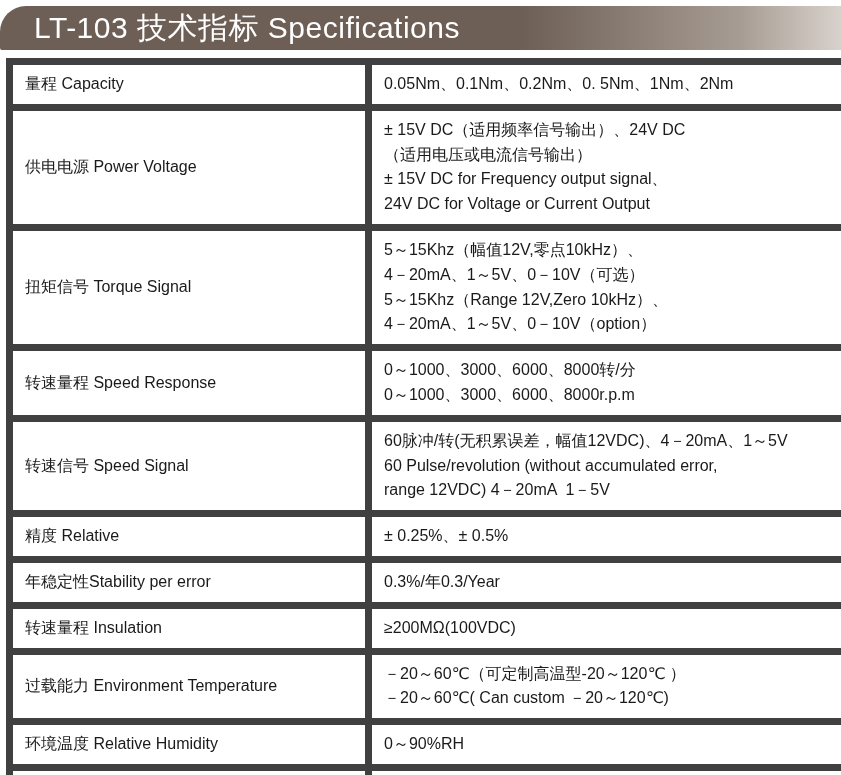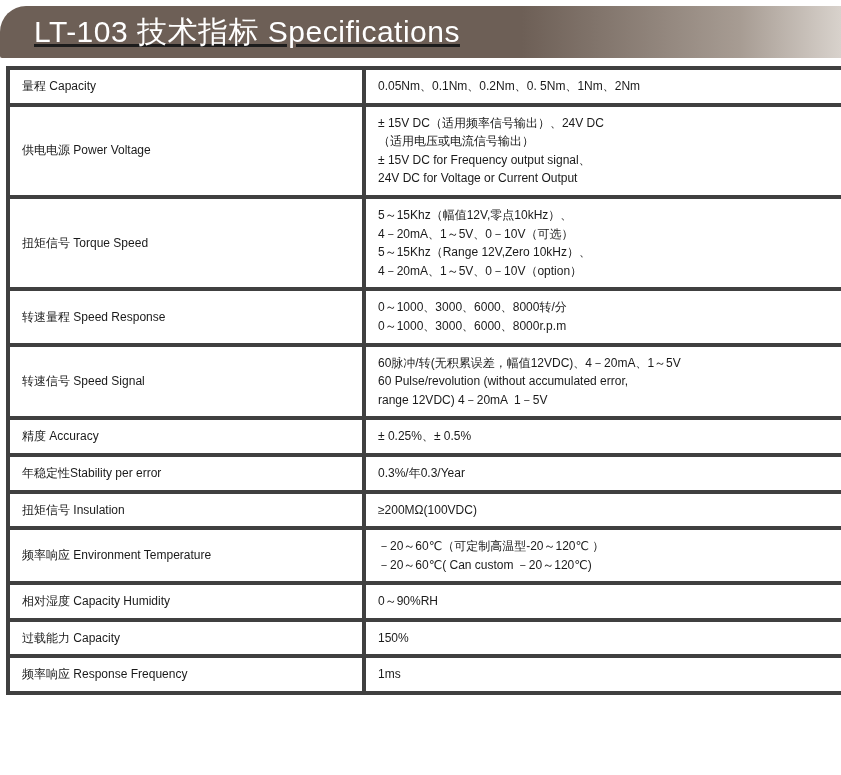--- a/index.html
+++ b/index.html
@@ -16,49 +16,48 @@
   }
   .page {
     position: relative;
     width: 841px;
     height: 775px;
     box-sizing: border-box;
   }
   
   .header {
     position: relative;
-    height: 52px;
+    height: 44px;
     margin: 6px 0 0 0;
     background: linear-gradient(to right, #6d5f56 0%, #6d5f56 62%, #a79c93 88%, #d8d2cc 100%);
     border-top-left-radius: 26px;
     border-bottom-left-radius: 2px;
     display: flex;
     align-items: center;
     overflow: hidden;
-    text-decoration: underline;
   }
   .header-title {
     color: #ffffff;
     font-size: 30px;
     letter-spacing: 0.5px;
     padding-left: 34px;
     white-space: nowrap;
     font-weight: 400;
   }
   
   table.spec {
     border-collapse: collapse;
     width: 829px;
     margin: 8px 0 0 6px;
     table-layout: fixed;
   }
   table.spec td {
-    border: 4px solid #404040;
+    border: 7px solid #404040;
     vertical-align: middle;
-    font-size: 12px;
+    font-size: 16px;
     line-height: 1.55;
     padding: 7px 10px 7px 12px;
     color: #1a1a1a;
   }
   td.label {
     width: 330px;
   }
   td.value {
     width: 497px;
   }
@@ -93,21 +92,21 @@
           <div class="value-lines">
             <div>± 15V DC（适用频率信号输出）、24V DC</div>
             <div>（适用电压或电流信号输出）</div>
             <div>± 15V DC for Frequency output signal、</div>
             <div>24V DC for Voltage or Current Output</div>
           </div>
         </td>
       </tr>
 
       <tr>
-        <td class="label">扭矩信号 Torque Speed</td>
+        <td class="label">扭矩信号 Torque Signal</td>
         <td class="value">
           <div class="value-lines">
             <div>5～15Khz（幅值12V,零点10kHz）、</div>
             <div>4－20mA、1～5V、0－10V（可选）</div>
             <div>5～15Khz（Range 12V,Zero 10kHz）、</div>
             <div>4－20mA、1～5V、0－10V（option）</div>
           </div>
         </td>
       </tr>
 
@@ -126,58 +125,58 @@
         <td class="value">
           <div class="value-lines">
             <div>60脉冲/转(无积累误差，幅值12VDC)、4－20mA、1～5V</div>
             <div>60 Pulse/revolution (without accumulated error,</div>
             <div>range 12VDC) 4－20mA  1－5V</div>
           </div>
         </td>
       </tr>
 
       <tr>
-        <td class="label">精度  Accuracy</td>
+        <td class="label">精度  Relative</td>
         <td class="value">
           <div class="value-lines">
             <div>± 0.25%、± 0.5%</div>
           </div>
         </td>
       </tr>
 
       <tr>
         <td class="label">年稳定性Stability per error</td>
         <td class="value">
           <div class="value-lines">
             <div>0.3%/年0.3/Year</div>
           </div>
         </td>
       </tr>
 
       <tr>
-        <td class="label">扭矩信号 Insulation</td>
+        <td class="label">转速量程 Insulation</td>
         <td class="value">
           <div class="value-lines">
             <div>≥200MΩ(100VDC)</div>
           </div>
         </td>
       </tr>
 
       <tr>
-        <td class="label">频率响应 Environment Temperature</td>
+        <td class="label">过载能力 Environment Temperature</td>
         <td class="value">
           <div class="value-lines">
             <div>－20～60℃（可定制高温型-20～120℃ ）</div>
             <div>－20～60℃( Can custom －20～120℃)</div>
           </div>
         </td>
       </tr>
 
       <tr>
-        <td class="label">相对湿度 Capacity Humidity</td>
+        <td class="label">环境温度 Relative Humidity</td>
         <td class="value">
           <div class="value-lines">
             <div>0～90%RH</div>
           </div>
         </td>
       </tr>
 
       <tr>
         <td class="label">过载能力 Capacity</td>
         <td class="value">

